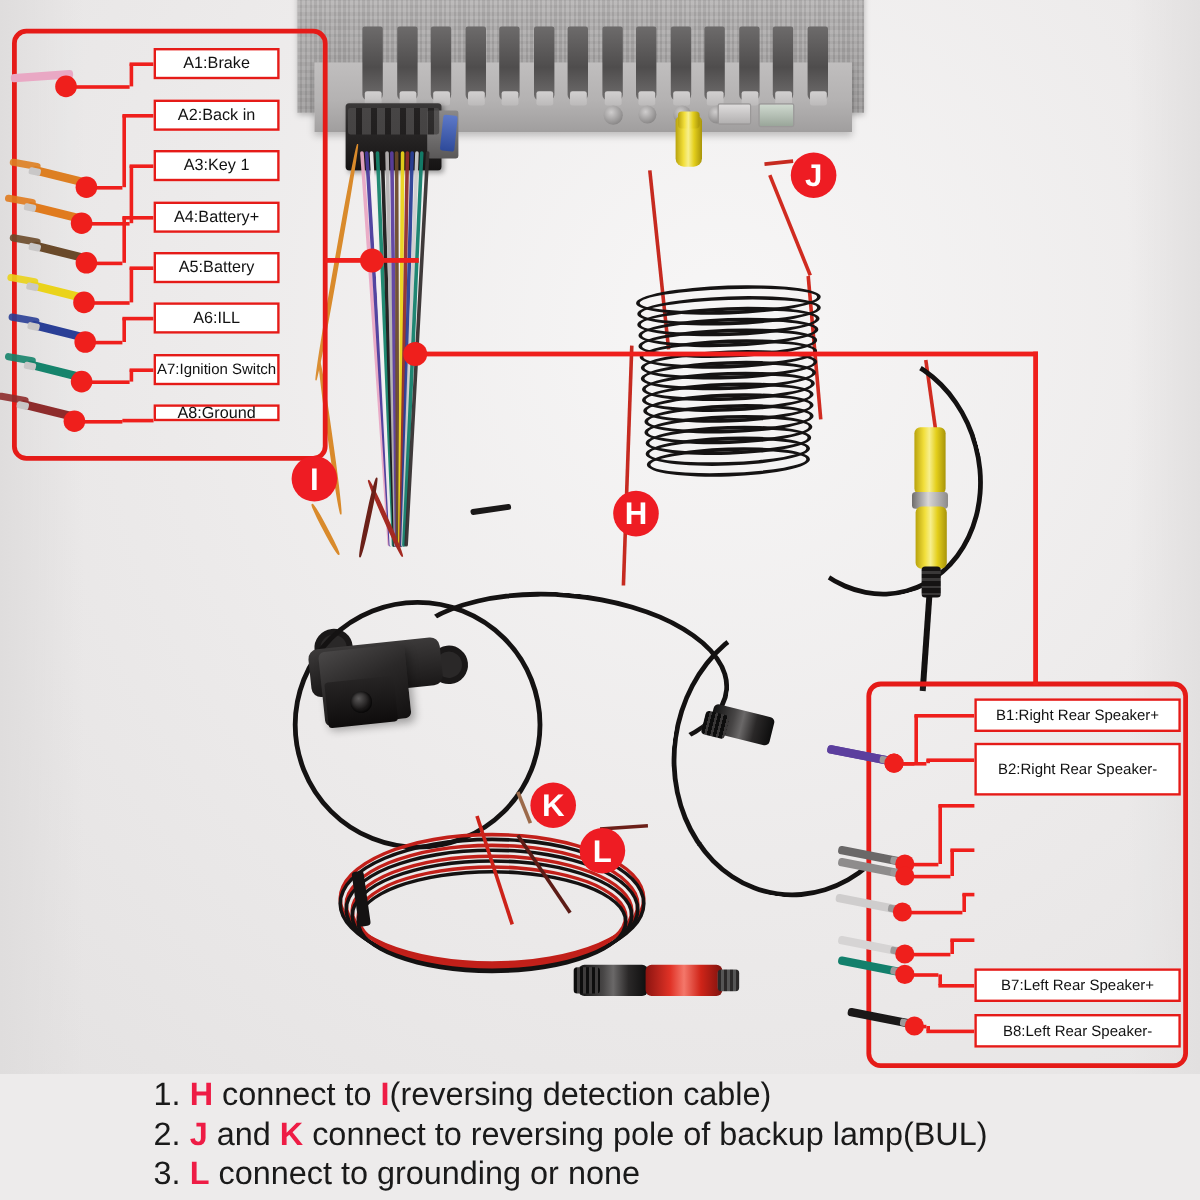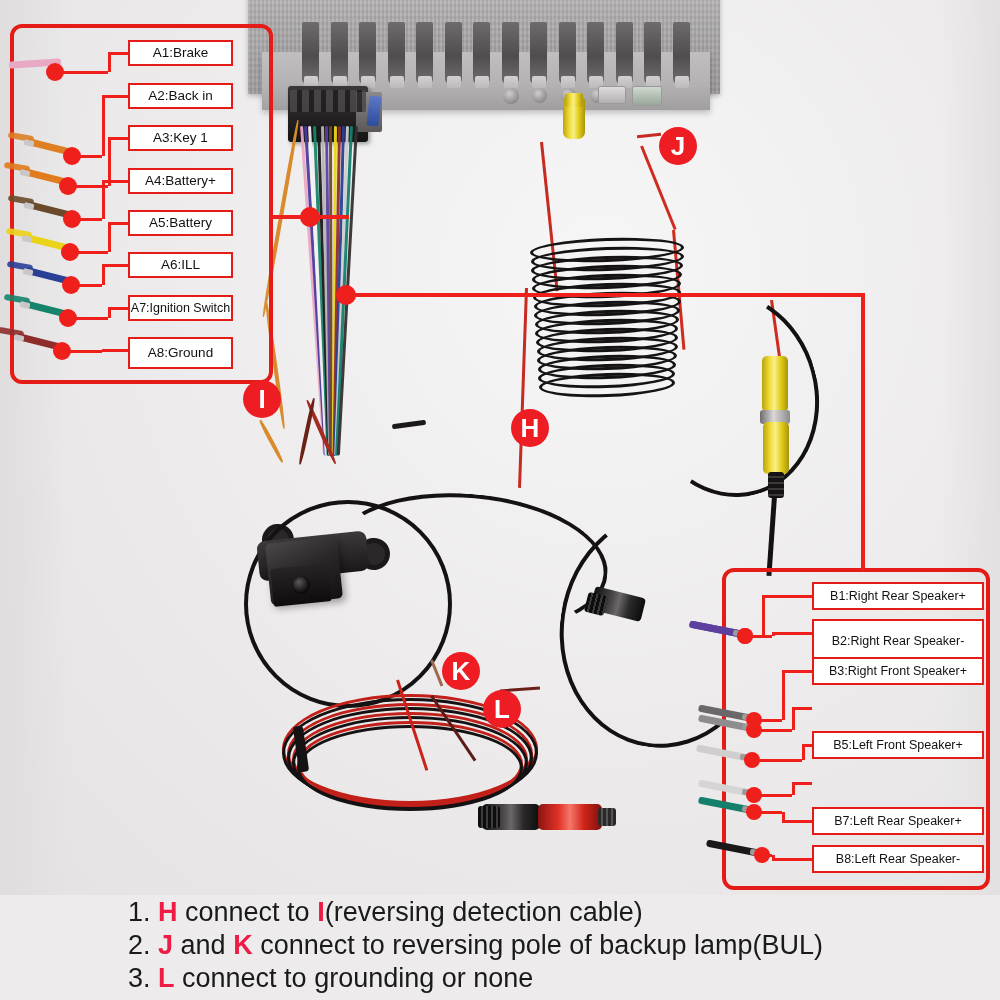--- a/index.html
+++ b/index.html
@@ -364,21 +364,21 @@
       </div>
       <div class="lbl" style="left:128px;top:210px;width:105px;height:26px;">
         <span>A5:Battery</span>
       </div>
       <div class="lbl" style="left:128px;top:252px;width:105px;height:26px;">
         <span>A6:ILL</span>
       </div>
       <div class="lbl small" style="left:128px;top:295px;width:105px;height:26px;">
         <span>A7:Ignition Switch</span>
       </div>
-      <div class="lbl" style="left:128px;top:337px;width:105px;height:32px;">
+      <div class="lbl" style="left:128px;top:337px;width:105px;height:14px;">
         <span>A8:Ground</span>
       </div>
     </div>
 
   <div class="panel" id="panel-b" style="left:722px;top:568px;width:268px;height:322px;"></div>
   <div class="ann" id="b-lines" style="left:0;top:0;width:1000px;height:1000px;">
       <div style="position:absolute;left:689px;top:626px;width:58px;height:7px;background:#5c3f9e;border-radius:3px;transform:rotate(11deg);"></div>
       <div style="position:absolute;left:733px;top:631px;width:16px;height:6px;background:#9c9a9a;border-radius:2px;transform:rotate(11deg);"></div>
       <div class="rline" style="left:745px;top:634.5px;width:17px;height:3px;"></div>
       <div class="rline" style="left:762px;top:596px;width:3px;height:40px;"></div>
@@ -427,26 +427,20 @@
       <div class="rline" style="left:772px;top:857.5px;width:40px;height:3px;"></div>
       <div class="rdot" style="left:754px;top:847px;width:16px;height:16px;"></div>
     </div>
   <div class="ann" id="b-labels" style="left:0;top:0;width:1000px;height:1000px;">
       <div class="lbl small" style="left:812px;top:582px;width:172px;height:28px;">
         <span>B1:Right Rear Speaker+</span>
       </div>
       <div class="lbl small" style="left:812px;top:619px;width:172px;height:44px;">
         <span>B2:Right Rear Speaker-</span>
       </div>
-      <div class="lbl small" style="left:812px;top:657px;width:172px;height:28px;">
-        <span>B3:Right Front Speaker+</span>
-      </div>
-      <div class="lbl small" style="left:812px;top:731px;width:172px;height:28px;">
-        <span>B5:Left Front Speaker+</span>
-      </div>
       <div class="lbl small" style="left:812px;top:807px;width:172px;height:28px;align-items:center;">
         <span>B7:Left Rear Speaker+</span>
       </div>
       <div class="lbl small" style="left:812px;top:845px;width:172px;height:28px;">
         <span>B8:Left Rear Speaker-</span>
       </div>
     </div>
 
   <div class="rline" style="left:345px;top:293px;width:520px;height:4px;"></div>
   <div class="rline" style="left:861px;top:293px;width:4px;height:278px;"></div>

